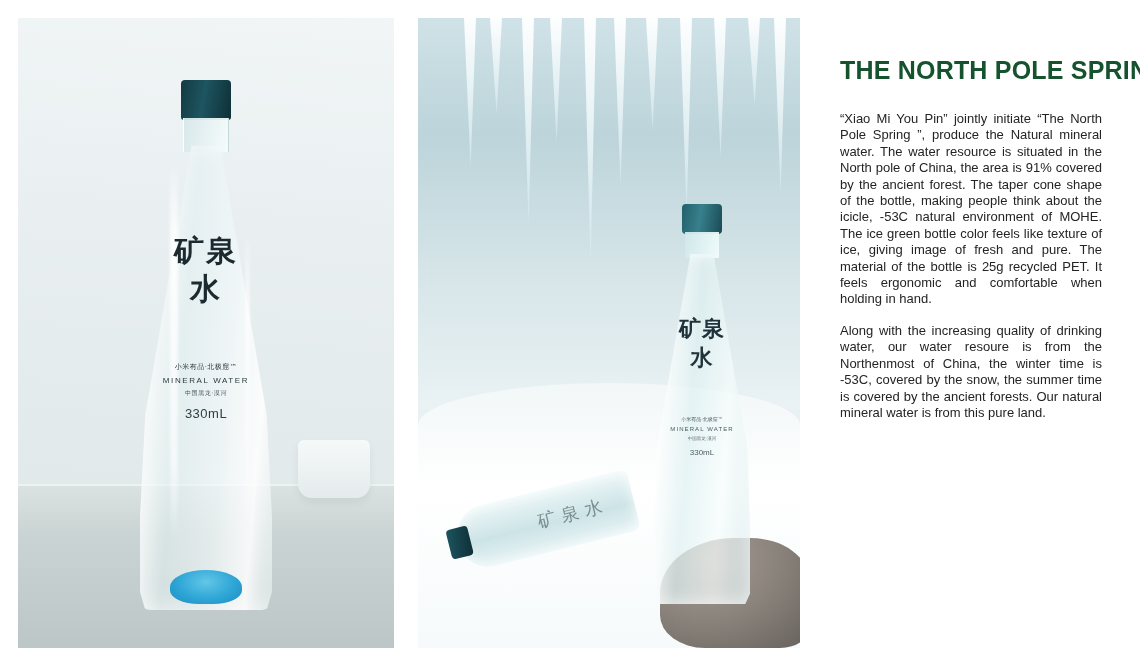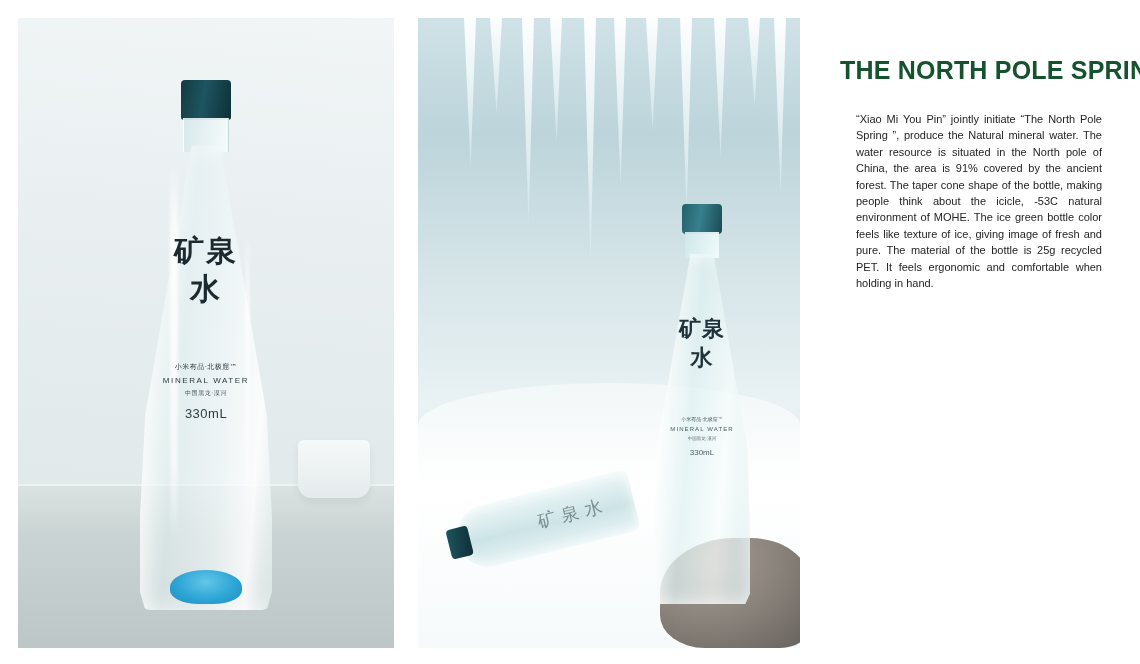--- a/index.html
+++ b/index.html
@@ -384,26 +384,26 @@
     font-family: "Liberation Sans", sans-serif;
     font-size: 25px;
     font-weight: 700;
     letter-spacing: 0.2px;
     color: #14532d;
     margin: 0 0 26px 0;
     white-space: nowrap;
   }
   .para {
     font-family: "Liberation Sans", sans-serif;
-    font-size: 11px;
+    font-size: 13px;
     line-height: 16.4px;
     color: #242424;
     text-align: justify;
     text-justify: inter-word;
-    margin: 0 0 15px 16px;
+    margin: 0 0 15px 0;
   }
 </style>
 </head>
 <body>
 
 <div class="page">
 
   <div class="photo-left">
     <div class="wall"></div>
     <div class="table"></div>
@@ -455,15 +455,16 @@
       <div class="label-sub1">小米有品·北极窟™</div>
       <div class="label-sub2">MINERAL WATER</div>
       <div class="label-sub3">中国黑龙·漠河</div>
       <div class="volume">330mL</div>
     </div>
   </div>
 
   <div class="text-col">
     <h1 class="headline">THE NORTH POLE SPRING</h1>
     <p class="para">“Xiao Mi You Pin” jointly initiate “The North Pole Spring ”,  produce  the  Natural  mineral water. The water resource is situated in the North pole of China, the area is 91% covered by the ancient forest. The taper cone shape of the bottle, making people think about the icicle, -53C natural environment of MOHE. The ice green bottle color feels like texture of ice, giving image of fresh and pure. The material of the bottle is 25g recycled PET. It feels ergonomic and comfortable when holding in hand.</p>
+    <p class="para">Along with the increasing quality of drinking water, our water resoure is from the Northenmost of China, the winter time is -53C, covered by the snow, the summer time is covered by the ancient forests. Our natural mineral water is from this pure land.</p>
   </div>
 
 </div>
 
 </body></html>

